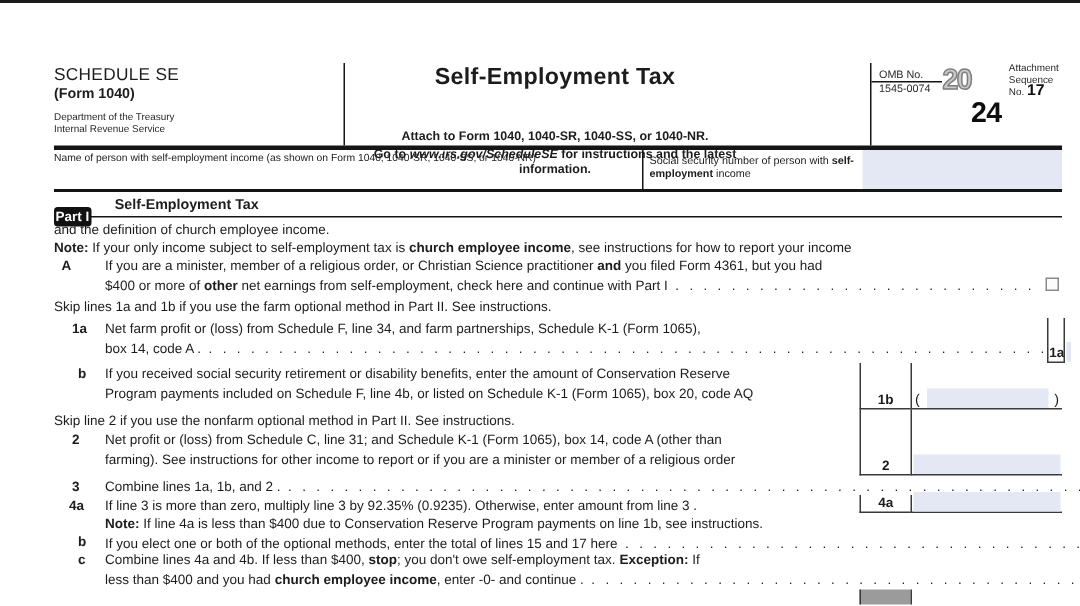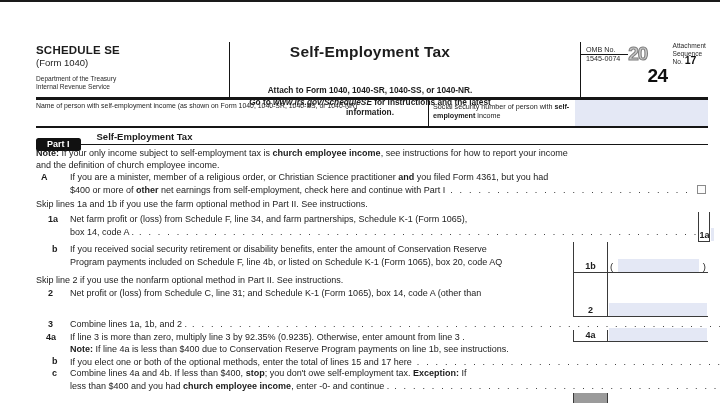--- a/index.html
+++ b/index.html
@@ -11,22 +11,22 @@
     font-family:"Liberation Sans", sans-serif;
   }
   .b { font-weight:bold; }
   .i { font-style:italic; }
 
   .topbar { position:absolute; top:0; left:0; right:0; height:2px; background:#1a1a1a; }
 
   
   .hdr { position:absolute; left:36px; top:42px; width:672px; height:55px; display:flex; }
   .h-left { width:194px; border-right:1.6px solid var(--line); padding-top:2px; }
-  .sched { font-weight:bold; font-size:11.5px; letter-spacing:.2px; }
-  .formno { font-weight:normal; font-size:9.5px; margin-top:1px; }
+  .sched { font-weight:normal; font-size:11.5px; letter-spacing:.2px; }
+  .formno { font-weight:bold; font-size:9.5px; margin-top:1px; }
   .dept { font-size:6.6px; margin-top:7px; line-height:8px; color:#2a2a2a; }
   .h-center { flex:1; text-align:center; padding-right:70px; padding-top:1px; }
   .title { font-size:15.5px; font-weight:bold; letter-spacing:.2px; }
   .attach { font-size:8.3px; font-weight:bold; margin-top:24px; }
   .goto { font-size:8.3px; font-weight:bold; margin-top:2px; }
   .h-right { width:128px; border-left:1.6px solid var(--line); display:flex; }
   .omb { font-size:7.2px; padding:2.5px 0 0 5px; height:13px; border-bottom:1px solid var(--line); color:#2a2a2a; }
   .year { height:23px; display:flex; align-items:center; justify-content:center; font-size:19px; font-weight:bold; line-height:20px; }
   .y20 { color:#c9c9c9; -webkit-text-stroke:1px #7e7e7e; letter-spacing:-1px; }
   .y24 { color:#0e0e0e; letter-spacing:-.5px;margin-top:44px; }
@@ -39,21 +39,21 @@
   .name-row { position:absolute; left:36px; top:99.5px; width:672px; height:28px; display:flex; border-bottom:2px solid var(--line); }
   .name-cell { flex:1; position:relative; }
   .small-label { font-size:6.9px; padding-top:2px; color:#222; }
   .name-input { position:absolute; left:0; right:0; bottom:0; height:13px; }
   .ssn-cell { width:280px; border-left:1.2px solid var(--line); display:flex;margin-left:25px; }
   .ssn-label { width:146px; font-size:7.2px; line-height:9px; padding:2px 3px 0 4px; }
   .ssn-input { flex:1; background:var(--inputbg); }
 
   
   .part { position:absolute; left:36px; top:129.5px; width:672px; height:15px; border-bottom:1.5px solid var(--line); display:flex; align-items:center; }
-  .part-badge { background:#111; color:#fff; font-weight:bold; font-size:9px; padding:1px 11px 2px; border-radius:2.5px;margin-top:16px; }
+  .part-badge { background:#111; color:#fff; font-weight:bold; font-size:9px; padding:1px 1px 2px; border-radius:2.5px;margin-top:16px; }
   .part-title { font-weight:bold; font-size:9.5px; margin-left:16px; }
 
   
   .note { position:absolute; left:36px; top:147px; width:672px; font-size:9px; line-height:12px; }
   .linea { position:absolute; left:36px; top:171px; width:672px; font-size:9px; line-height:12.5px; }
   .linea .alabel { position:absolute; left:5px; top:0; font-weight:bold; }
   .linea .ltext { margin-left:34px; }
   .skiptxt { position:absolute; left:36px; top:199px; width:672px; font-size:9px; }
 
   .tline { white-space:nowrap; overflow:hidden; }
@@ -122,22 +122,22 @@
     <div class="ssn-input"></div>
   </div>
 </div>
 
 <div class="part">
   <div class="part-badge">Part I</div>
   <div class="part-title">Self-Employment Tax</div>
 </div>
 
 <div class="note">
+  <div class="tline"><span>and the definition of church employee income.</span></div>
   <div class="tline"><span class="b">Note:</span><span> If your only income subject to self-employment tax is </span><span class="b">church employee income</span><span>, see instructions for how to report your income</span></div>
-  <div class="tline"><span>and the definition of church employee income.</span></div>
 </div>
 
 <div class="linea">
   <div class="alabel">A</div>
   <div class="ltext">
     <div class="tline"><span>If you are a minister, member of a religious order, or Christian Science practitioner </span><span class="b">and</span><span> you filed Form 4361, but you had</span></div>
     <div class="tflex">
       <span><span>$400 or more of </span><span class="b">other</span><span> net earnings from self-employment, check here and continue with Part I</span></span>
       <span class="dots">. . . . . . . . . . . . . . . . . . . . . . . . . . . . . . . . . . . . . . . . . . . . . . . . . . . . . . . . . . . .</span>
       <span class="checkbox"></span>
@@ -188,20 +188,21 @@
     </div>
     <div class="row-num"></div>
     <div class="row-amt"></div>
   </div>
 
   <div class="row h31 bb">
     <div class="row-text">
       <span class="lnum ln12">2</span>
       <div class="body">
         <div class="tline"><span>Net profit or (loss) from Schedule C, line 31; and Schedule K-1 (Form 1065), box 14, code A (other than</span></div>
+        <div class="tline"><span>farming). See instructions for other income to report or if you are a minister or member of a religious order</span></div>
       </div>
     </div>
     <div class="row-num">2</div>
     <div class="row-amt">
       <div class="amt-box"></div>
     </div>
   </div>
 
   <div class="row h13 bb">
     <div class="row-text">

